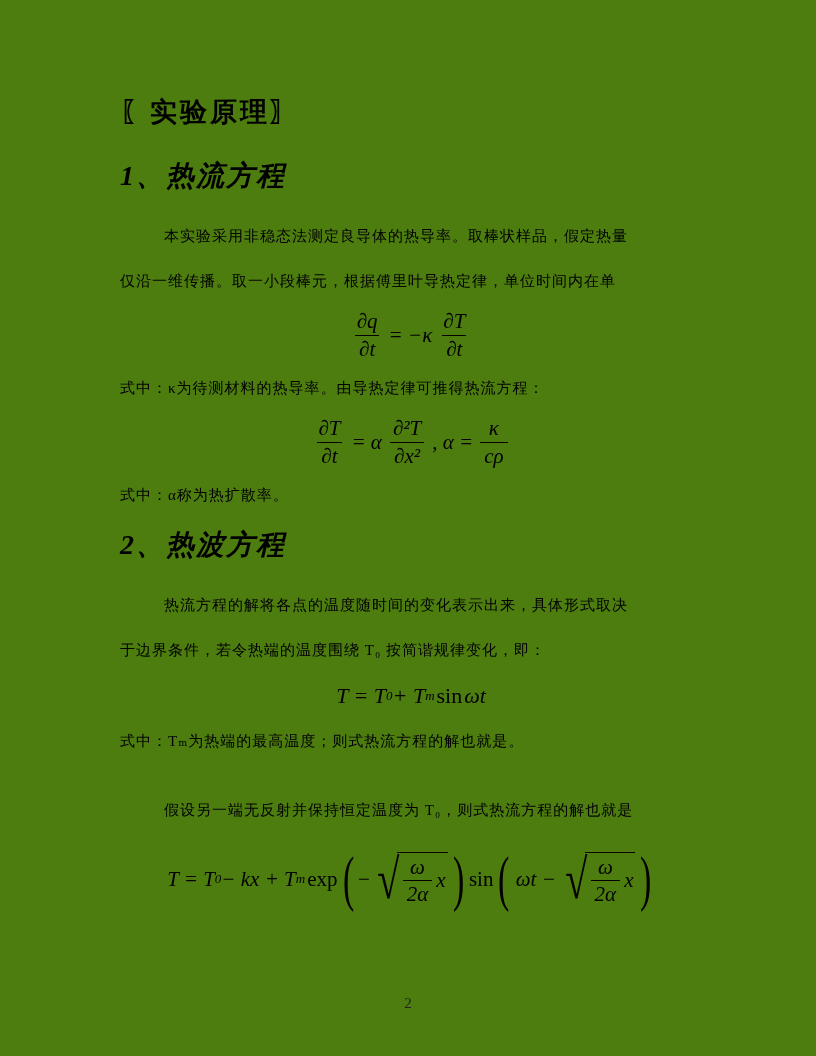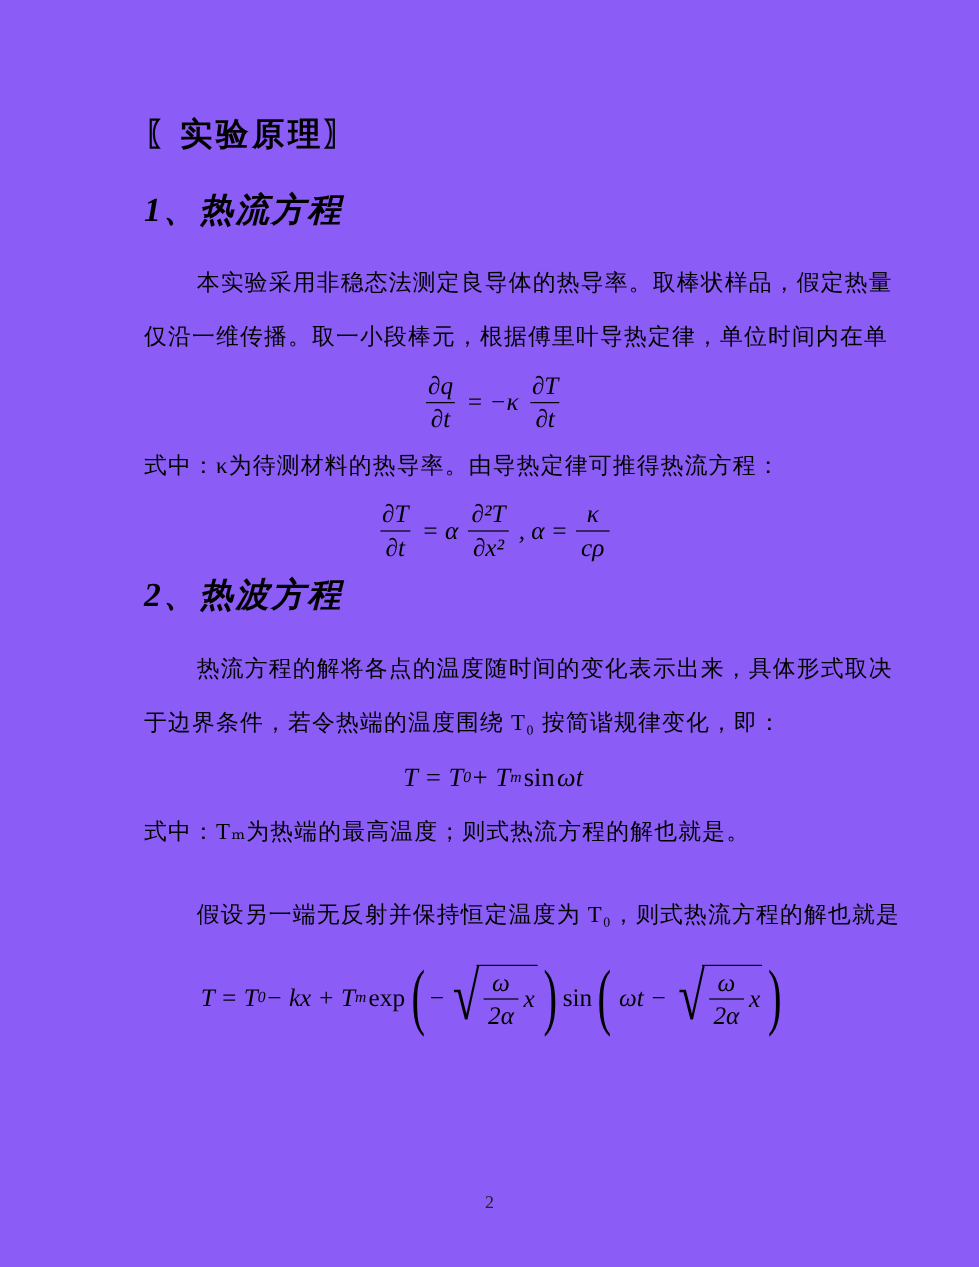--- a/index.html
+++ b/index.html
@@ -2,21 +2,21 @@
 <html><head>
 <meta charset="utf-8">
 <style>
   * { margin: 0; padding: 0; box-sizing: border-box; }
   html, body { background: #888; }
   .page {
     position: relative;
     width: 816px;
     height: 1056px;
     margin: 0 auto;
-    background: #8b5cf6;
+    background: #4d7c0f;
     color: #000000;
     font-family: "Liberation Serif", "DejaVu Serif", serif;
     padding: 96px 114px 0 120px;
     overflow: hidden;
   }
   
   .doc-title {
     font-size: 27px;
     font-weight: bold;
     letter-spacing: 3px;
@@ -28,21 +28,21 @@
     font-weight: bold;
     font-style: italic;
     letter-spacing: 2px;
     line-height: 28px;
     margin-top: 34px;
   }
   .sec-heading.second { margin-top: 13px; }
   
   .para { margin-top: 24px; }
   .bodyline {
-    font-size: 19px;
+    font-size: 15px;
     line-height: 45px;
     letter-spacing: 1px;
     white-space: nowrap;
   }
   .bodyline.indent { text-indent: 44px; }
   
   .formula {
     display: flex;
     justify-content: center;
     align-items: center;
@@ -142,20 +142,21 @@
       <span class="num">∂²T</span>
       <span class="den">∂x²</span>
     </span>
     <span class="tok">, α =</span>
     <span class="frac">
       <span class="num">κ</span>
       <span class="den">cρ</span>
     </span>
   </div>
 
+  <div class="bodyline">式中：α称为热扩散率。</div>
 
   <div class="sec-heading second">2、热波方程</div>
 
   <div class="para">
     <div class="bodyline indent">热流方程的解将各点的温度随时间的变化表示出来，具体形式取决</div>
     <div class="bodyline">于边界条件，若令热端的温度围绕 T₀ 按简谐规律变化，即：</div>
   </div>
 
   <div class="formula f3">
     <span>T = T</span>

